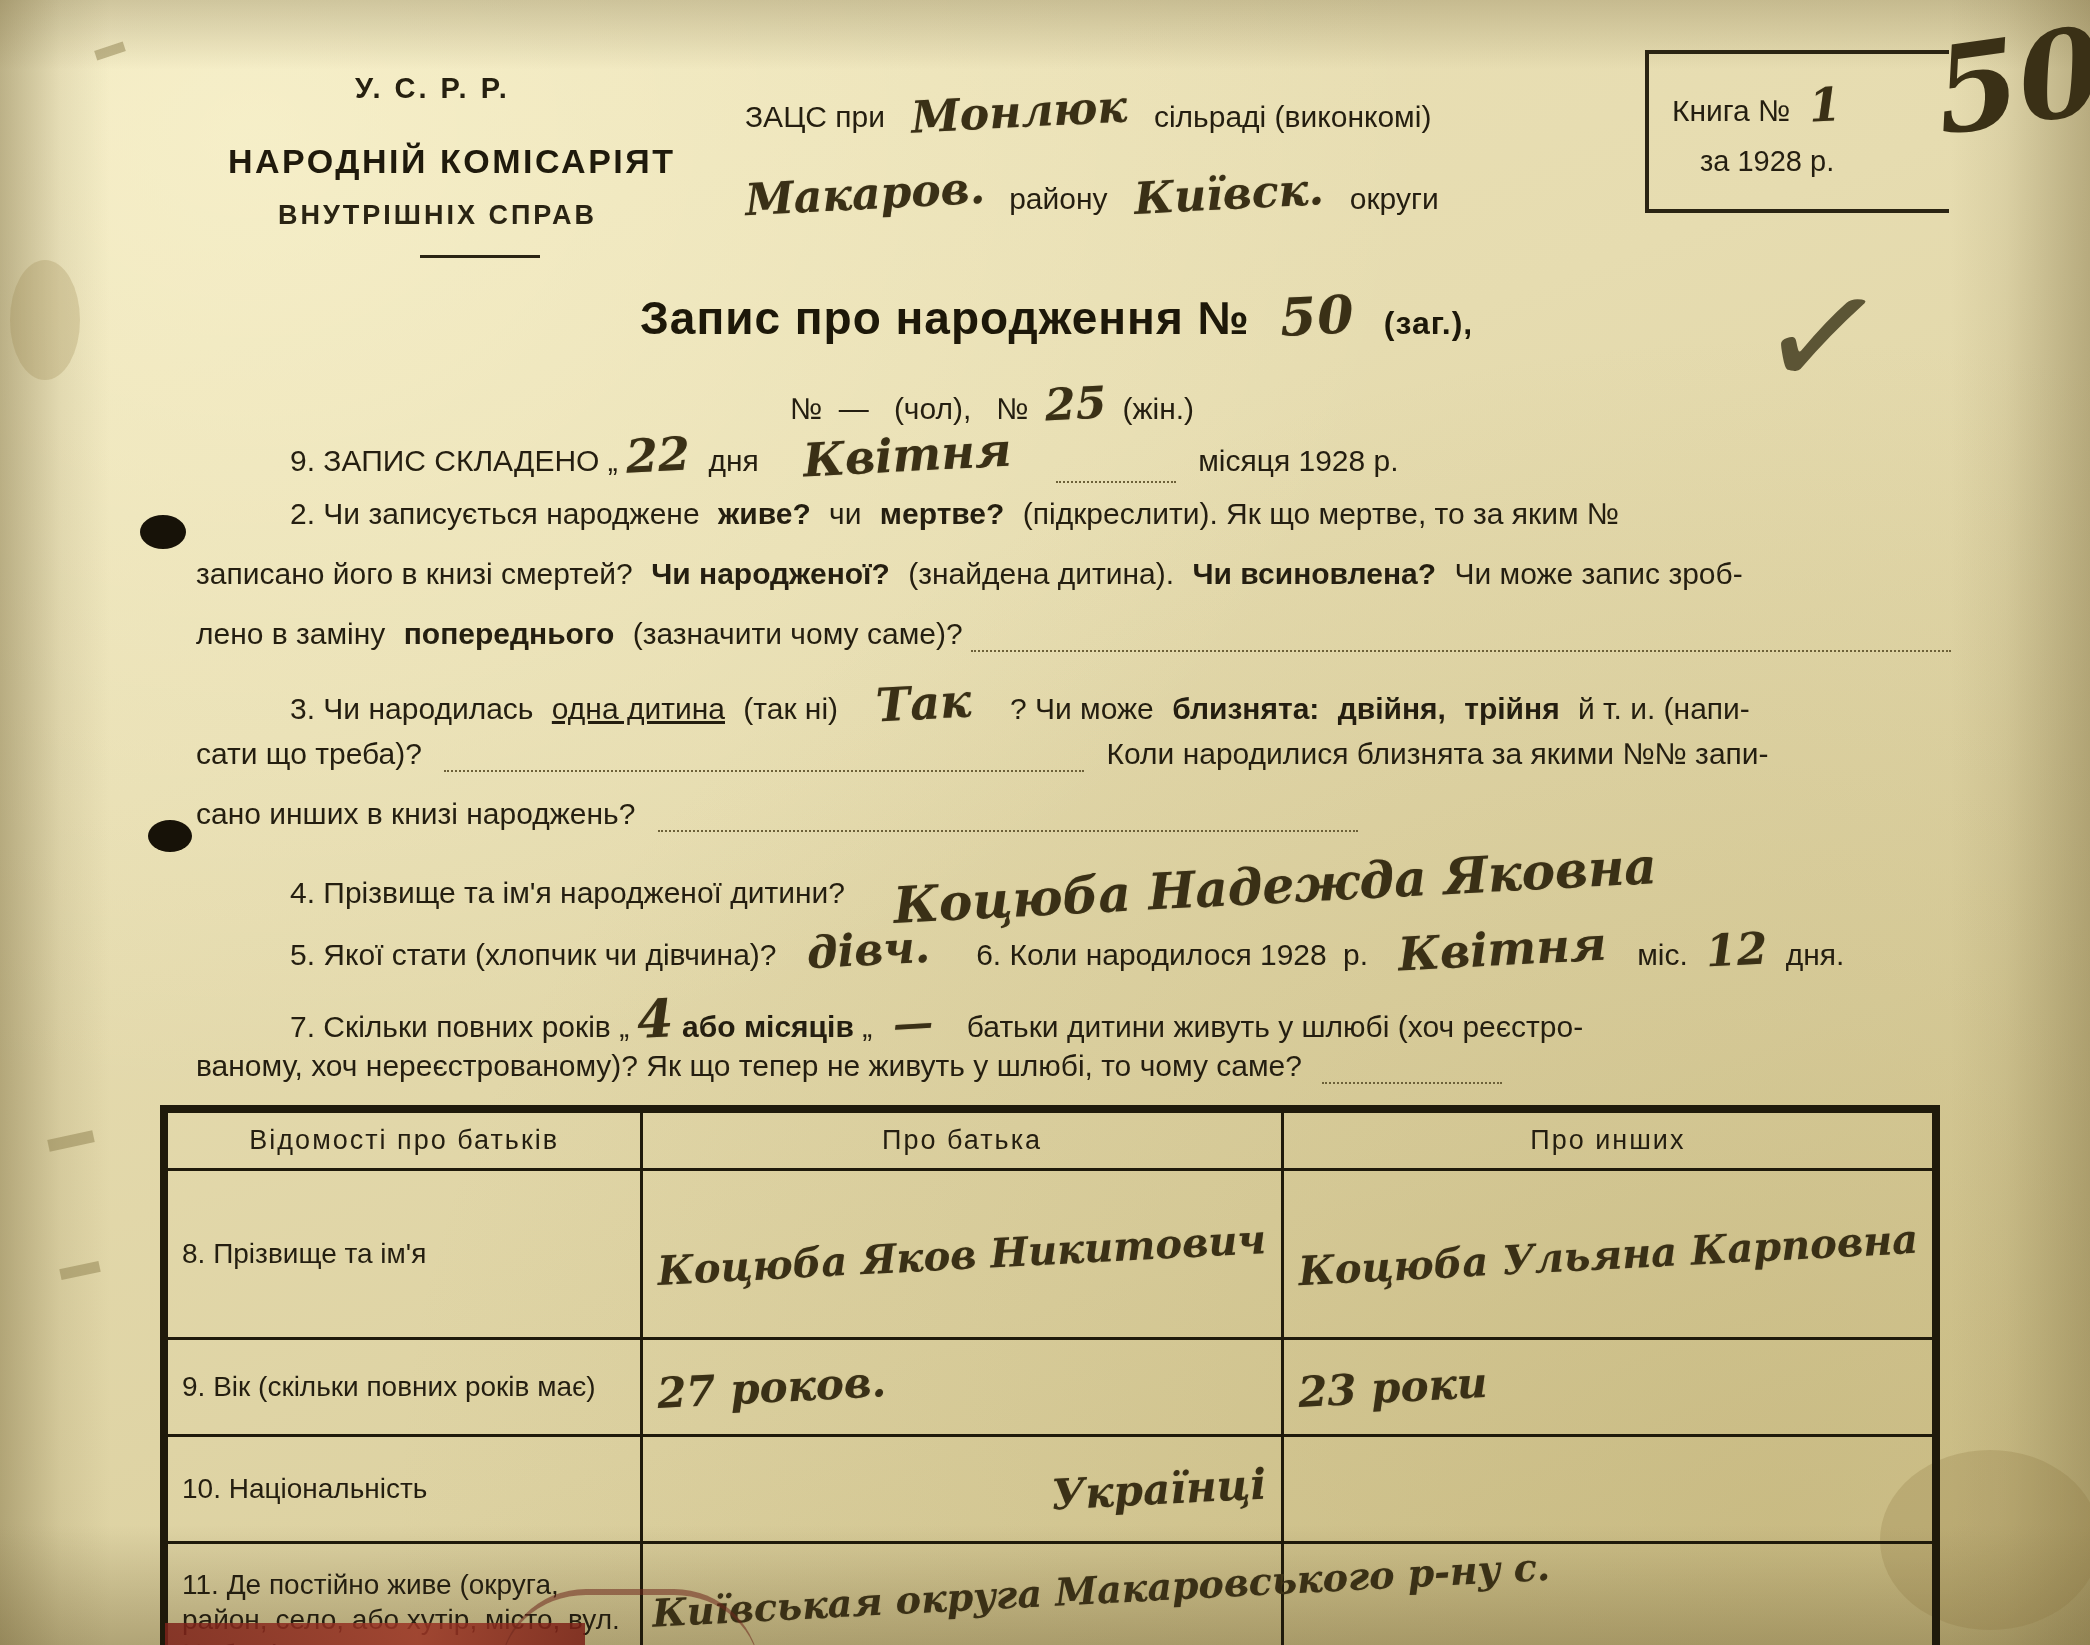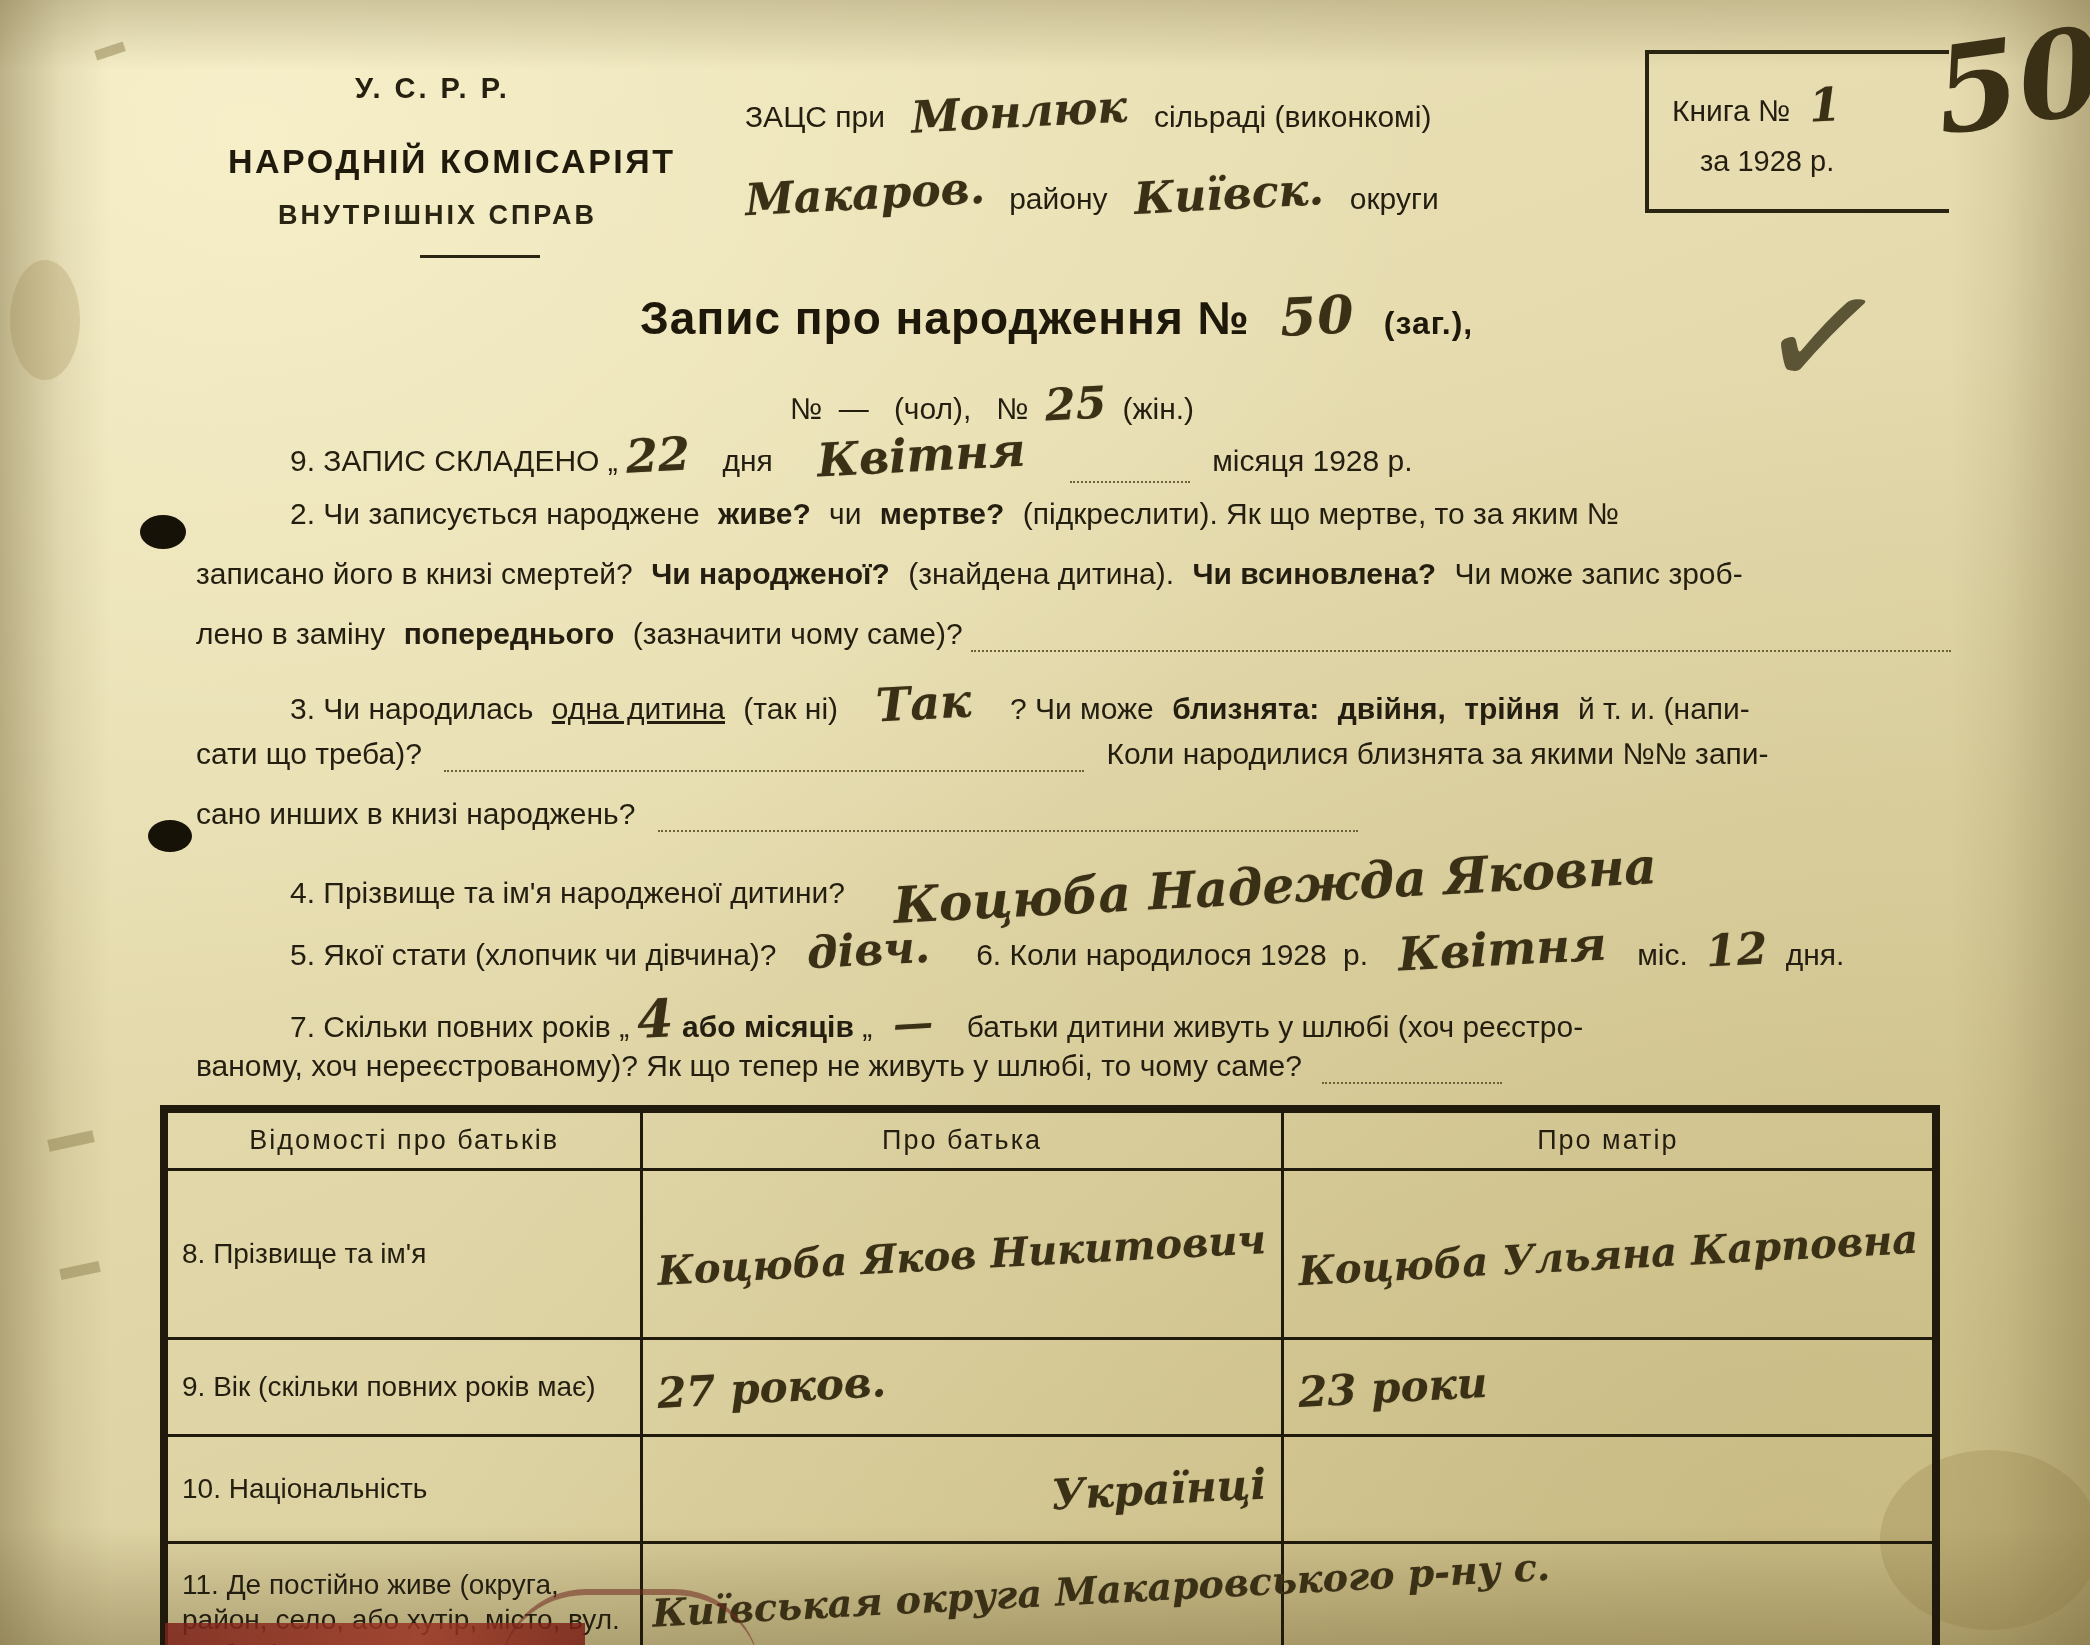--- a/index.html
+++ b/index.html
@@ -325,21 +325,21 @@
     <span class="hw" style="font-size:44px; margin:0 8px;">25</span>
     <span>(жін.)</span>
   </div>
 
   <div class="body">
 
     <div class="ln" style="left:290px; top:428px;">
       <span>9. ЗАПИС СКЛАДЕНО</span>
       <span>„</span>
       <span class="hw" style="font-size:46px;">22</span>
-      <span style="margin-left:24px;">дня</span>
+      <span style="margin-left:10px;">дня</span>
       <span class="hw" style="font-size:46px; margin:0 36px;">Квітня</span>
       <span class="dots" style="width:120px;"></span>
       <span style="margin-left:14px;">місяця 1928 р.</span>
     </div>
 
     <div class="ln" style="left:290px; top:496px;">
       <span>2. Чи записується народжене</span>
       <b style="margin:0 10px;">живе?</b>
       <span>чи</span>
       <b style="margin:16px 10px;">мертве?</b>
@@ -410,21 +410,21 @@
       <span class="dots" style="width:180px; margin-left:12px;"></span>
     </div>
   </div>
 
   <div class="tbl">
     <table>
       <tbody>
           <tr>
         <th class="col-label first">Відомості про батьків</th>
         <th class="col-father">Про батька</th>
-        <th class="col-mother">Про матір</th>
+        <th class="col-mother">Про инших</th>
       </tr>
       <tr class="row-tall">
         <td>8. Прізвище та ім'я</td>
         <td class="cell-hw">
           <span class="hw" style="font-size:40px;">Коцюба Яков Никитович</span>
         </td>
         <td class="cell-hw">
           <span class="hw" style="font-size:40px;">Коцюба Ульяна Карповна</span>
         </td>
       </tr>

